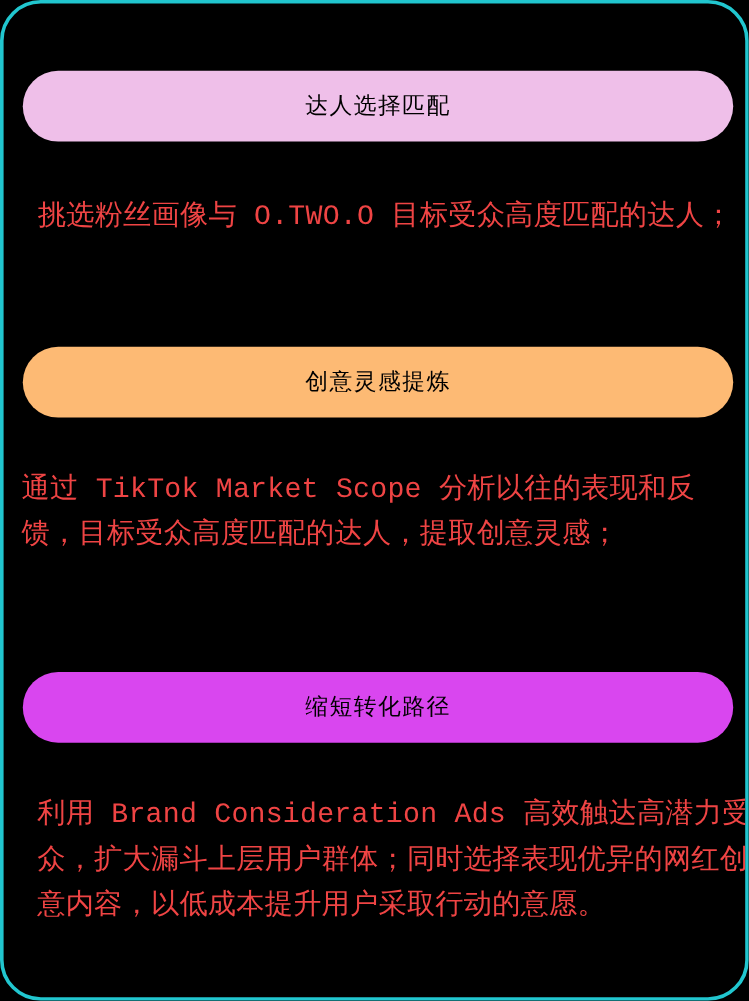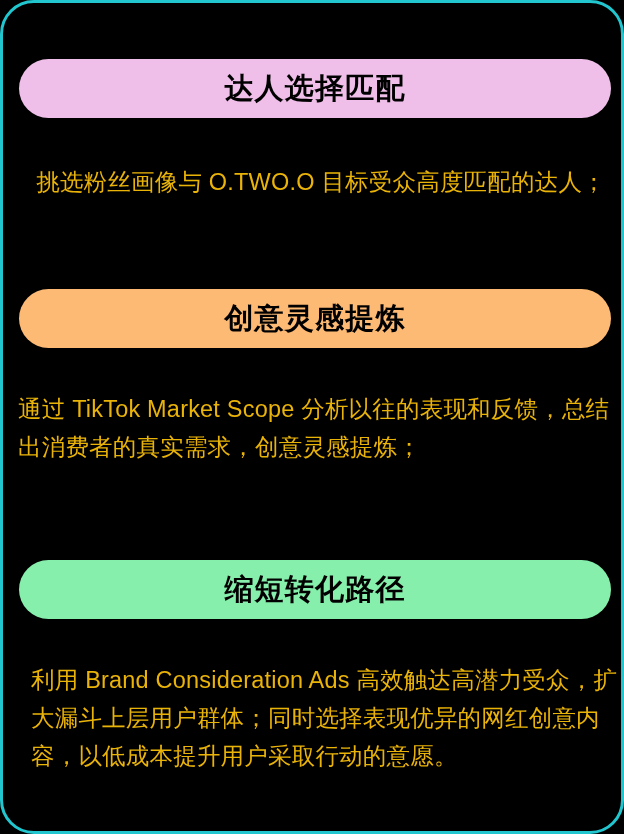--- a/index.html
+++ b/index.html
@@ -34,34 +34,35 @@
     width: 592px;
     height: 59px;
     border-radius: 30px;
     display: flex;
     align-items: center;
     justify-content: center;
   }
 
   .banner-label {
     color: #000000;
-    font-size: 29px;
-    font-weight: bold;
+    font-size: 19px;
+    font-weight: normal;
     letter-spacing: 1.2px;
     line-height: 1;
   }
 
   .body-text {
     position: absolute;
-    color: #eab308;
+    color: #ef4444;
     font-size: 23.5px;
     font-weight: 500;
     line-height: 1.62;
     letter-spacing: 0.2px;
     text-align: left;
+    font-family: Liberation Mono, monospace;
   }
 
   
   #banner-1 { top: 56px; background: #EFBFE9; }
   #body-1 {
     top: 160px;
     left: 28px;
     width: 580px;
     text-align: center;
   }
@@ -91,23 +92,23 @@
     <div id="banner-1" class="banner" style="background: rgb(239, 191, 233);">
       <span class="banner-label">达人选择匹配</span>
     </div>
     <div id="body-1" class="body-text">挑选粉丝画像与 O.TWO.O 目标受众高度匹配的达人；</div>
   </div>
 
   <div class="section">
     <div id="banner-2" class="banner" style="background: #fdba74;">
       <span class="banner-label">创意灵感提炼</span>
     </div>
-    <div id="body-2" class="body-text">通过 TikTok Market Scope 分析以往的表现和反馈，总结出消费者的真实需求，创意灵感提炼；</div>
+    <div id="body-2" class="body-text">通过 TikTok Market Scope 分析以往的表现和反馈，目标受众高度匹配的达人，提取创意灵感；</div>
   </div>
 
   <div class="section">
-    <div id="banner-3" class="banner" style="background: #86efac;">
+    <div id="banner-3" class="banner" style="background: #d946ef;">
       <span class="banner-label">缩短转化路径</span>
     </div>
     <div id="body-3" class="body-text">利用 Brand Consideration Ads 高效触达高潜力受众，扩大漏斗上层用户群体；同时选择表现优异的网红创意内容，以低成本提升用户采取行动的意愿。</div>
   </div>
 
 </div>
 
 </body></html>

